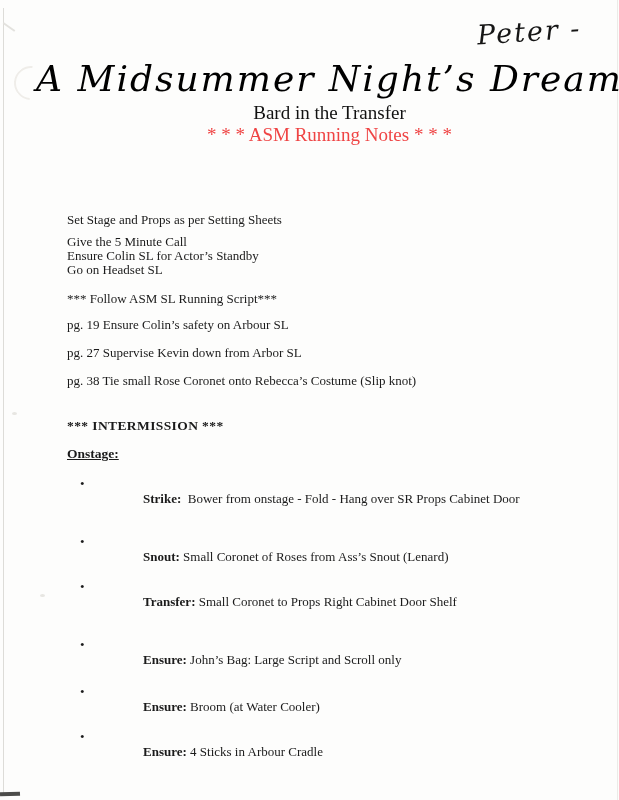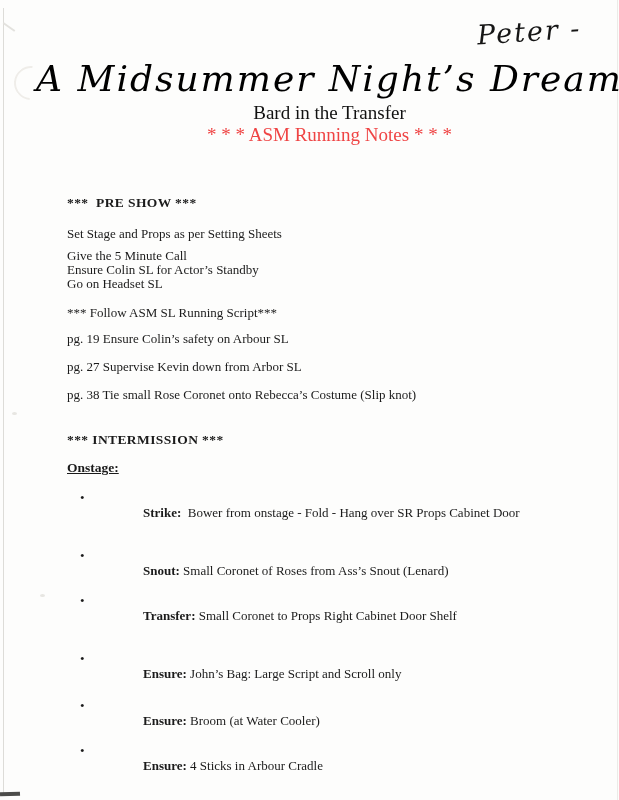--- a/index.html
+++ b/index.html
@@ -81,21 +81,20 @@
   <div class="handwriting">Peter -</div>
 
   <div class="title-block">
     <div class="main-title">A Midsummer Night’s Dream</div>
     <div class="subtitle">Bard in the Transfer</div>
     <div class="notes-line">* * * ASM Running Notes * * *</div>
   </div>
 
   <div class="content">
 
-    <div class="sec-heading">***  PRE SHOW ***</div>
 
     <div class="line mt-p">Set Stage and Props as per Setting Sheets</div>
 
     <div class="mt-calls">
       <div class="line">Give the 5 Minute Call</div>
       <div class="line">Ensure Colin SL for Actor’s Standby</div>
       <div class="line">Go on Headset SL</div>
     </div>
 
     <div class="line mt-follow">*** Follow ASM SL Running Script***</div>

